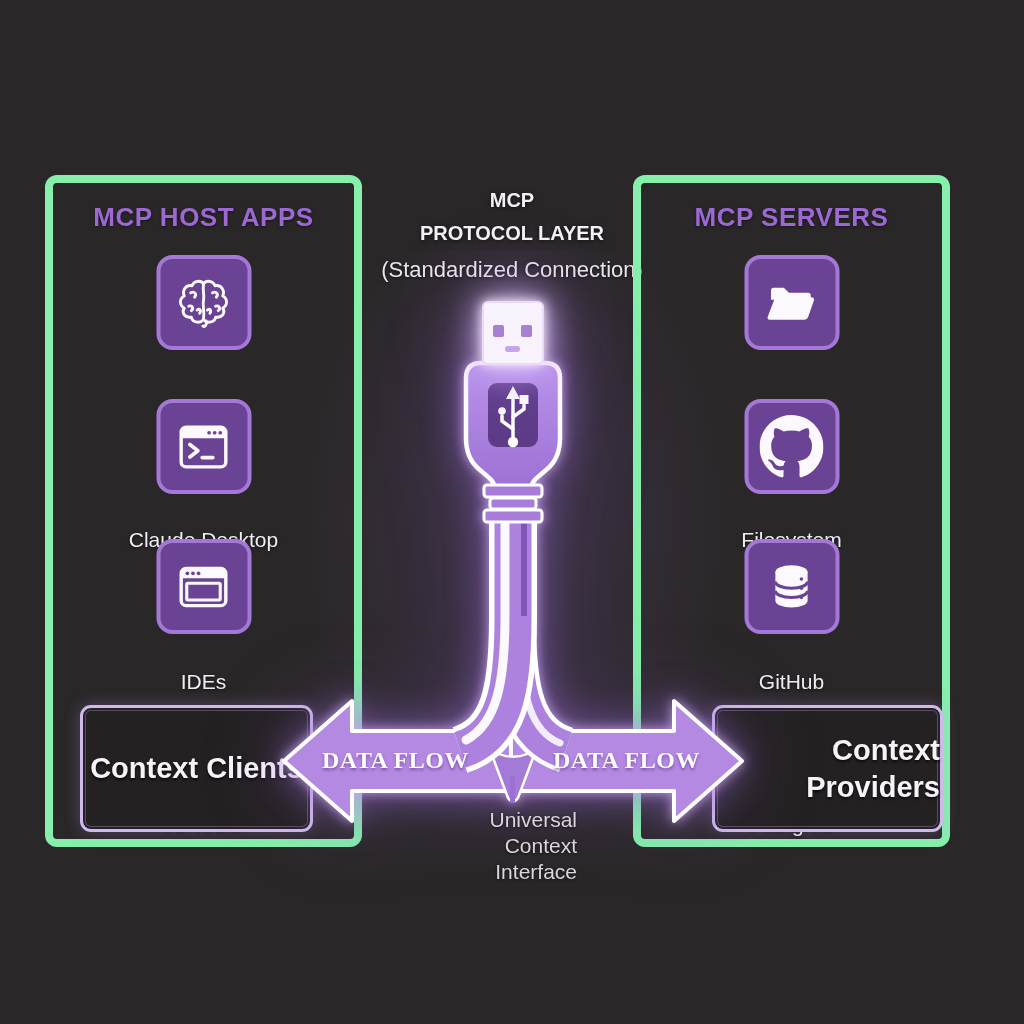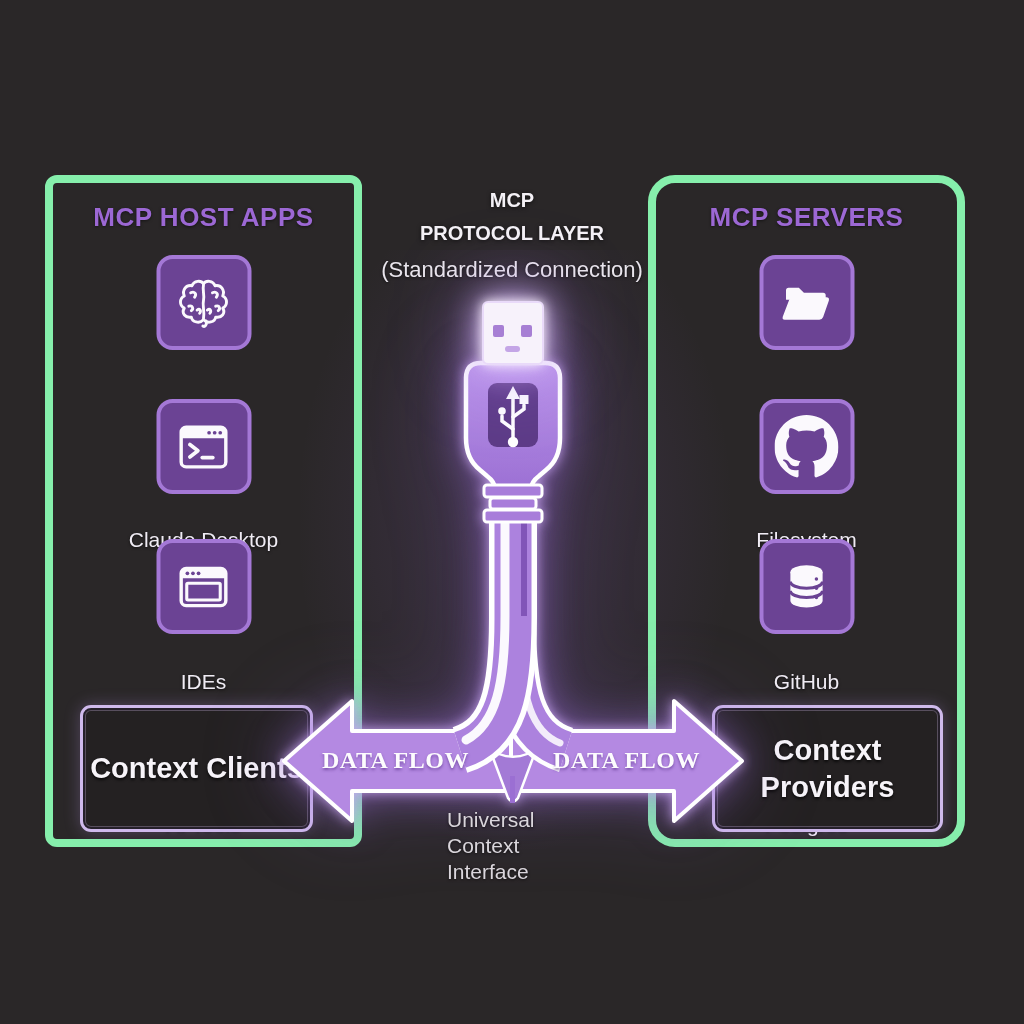--- a/index.html
+++ b/index.html
@@ -16,21 +16,21 @@
     background:radial-gradient(ellipse at 50% 45%,rgba(150,100,210,.16) 0%,rgba(150,100,210,.07) 45%,rgba(150,100,210,0) 72%);
     z-index:0;
   }
   
   .panel{
     top:175px;width:317px;height:672px;
     border:8px solid #86efac;border-radius:12px;
     box-sizing:border-box;z-index:1;
   }
   #panel-left{left:45px;}
-  #panel-right{left:648px;border-radius:27px;}
+  #panel-right{left:633px;}
   .panel-title{
     position:absolute;top:19px;left:0;width:100%;
     text-align:center;font-size:26px;font-weight:700;letter-spacing:.5px;
     color:#9c68d4;text-shadow:0 1px 3px rgba(0,0,0,.5);
   }
   .tile{
     position:absolute;left:50%;transform:translateX(-50%);
     width:95px;height:95px;border-radius:16px;
     background:#6b4394;border:4px solid #a478d6;box-sizing:border-box;
     display:flex;align-items:center;justify-content:center;
@@ -53,36 +53,36 @@
   .context-box{
     top:705px;height:127px;
     background:#242122;border:3px solid #cfbaec;border-radius:11px;
     box-sizing:border-box;z-index:1;
     box-shadow:0 0 16px rgba(190,155,240,.28), inset 0 0 0 2px rgba(20,16,26,.75), inset 0 0 0 3px rgba(207,186,236,.3);
     display:flex;align-items:center;justify-content:center;text-align:center;
     font-size:29px;font-weight:700;line-height:37px;color:#f7f4f9;
     text-shadow:0 2px 3px rgba(0,0,0,.7);
   }
   #box-clients{left:80px;width:233px;}
-  #box-providers{left:712px;width:231px;}
+  #box-providers{left:712px;width:231px;text-align:right;}
   
   #connector{left:0;top:0;z-index:5;pointer-events:none;}
   .glow-purple{filter:drop-shadow(0 0 6px rgba(205,170,245,.85)) drop-shadow(0 0 18px rgba(165,118,228,.5)) drop-shadow(0 0 40px rgba(140,95,210,.3));}
   .glow-white{filter:drop-shadow(0 0 6px rgba(255,250,255,.95)) drop-shadow(0 0 16px #d9bdfa) drop-shadow(0 0 34px rgba(170,120,235,.55));}
   
   .flow-label{
     top:747px;width:150px;z-index:6;
     font-size:24px;font-weight:700;letter-spacing:.5px;color:#fdfcfe;
     text-shadow:0 2px 3px rgba(80,40,130,.6);
     font-family:Liberation Serif, serif;
   }
   #flow-left{left:322px;}
   #flow-right{left:553px;}
   #caption{
-    left:447px;top:807px;width:130px;text-align:left;z-index:6;
+    left:447px;top:807px;width:130px;text-align:right;z-index:6;
     font-size:21px;line-height:26px;color:#dad6dc;text-shadow:0 1px 3px rgba(0,0,0,.6);
   }
 </style>
 </head>
 <body>
 
 <div id="stage">
 
   <div id="ambient" class="abs"></div>
 

